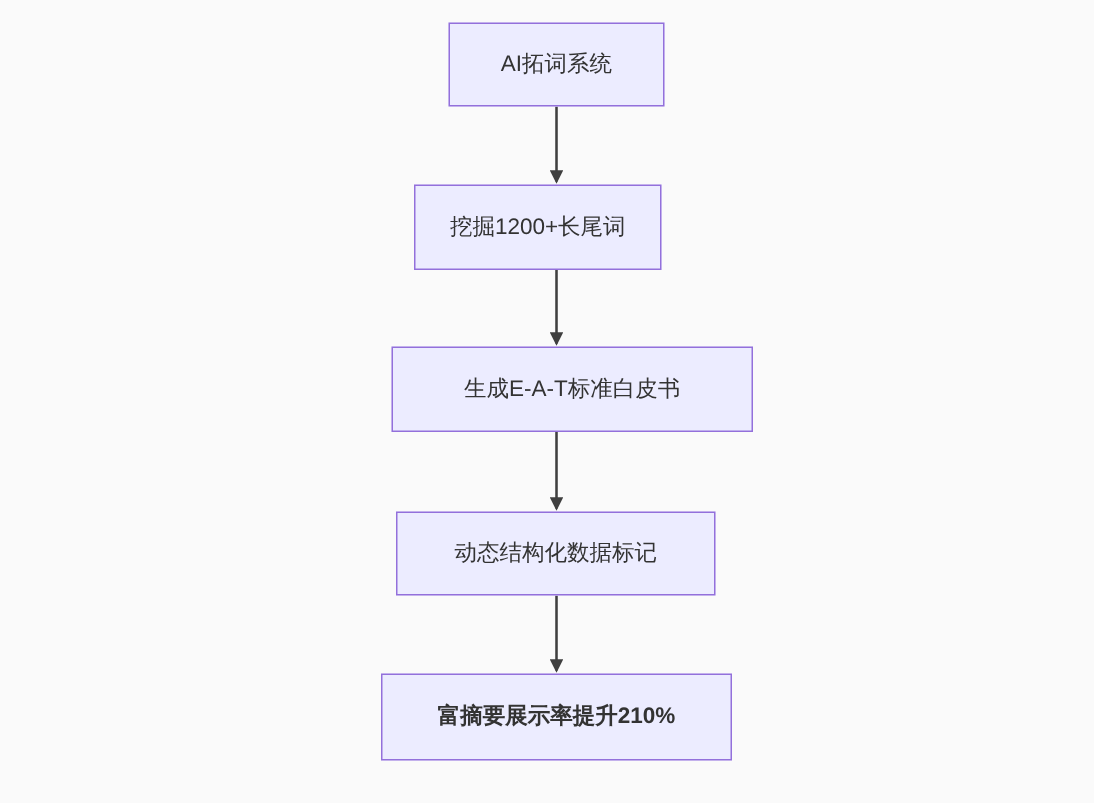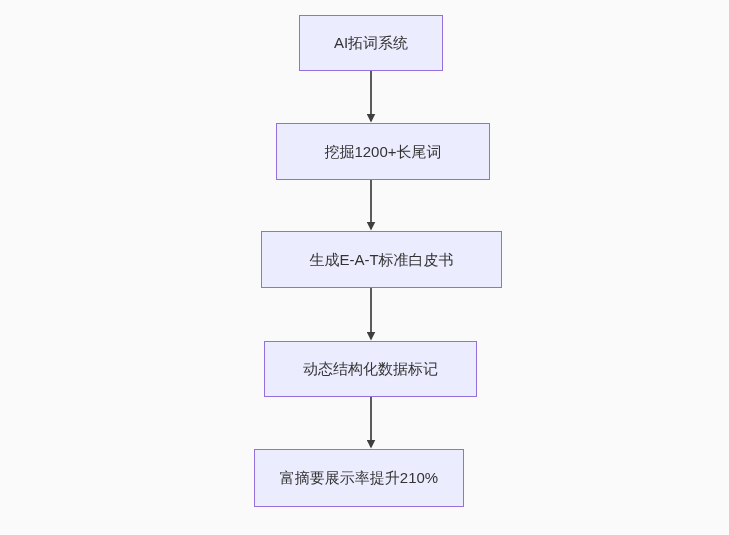--- a/index.html
+++ b/index.html
@@ -24,24 +24,24 @@
     color: #333333;
     font-size: 15px;
     display: flex;
     align-items: center;
     justify-content: center;
     text-align: center;
     line-height: 1.2;
     white-space: nowrap;
   }
   #node-1 { left: 299px; top: 15px;  width: 144px; height: 56px; }
-  #node-2 { left: 276px; top: 123px; width: 214px; height: 57px; }
+  #node-2 { left: 276px; top: 123px; width: 165px; height: 57px; }
   #node-3 { left: 261px; top: 231px; width: 241px; height: 57px; }
   #node-4 { left: 264px; top: 341px; width: 213px; height: 56px; }
-  #node-5 { left: 254px; top: 449px; width: 210px; height: 58px; }
+  #node-5 { left: 254px; top: 449px; width: 234px; height: 58px; font-weight: bold; }
   #edges-svg {
     position: absolute;
     left: 0;
     top: 0;
     width: 729px;
     height: 535px;
     pointer-events: none;
   }
 </style>
 </head>

